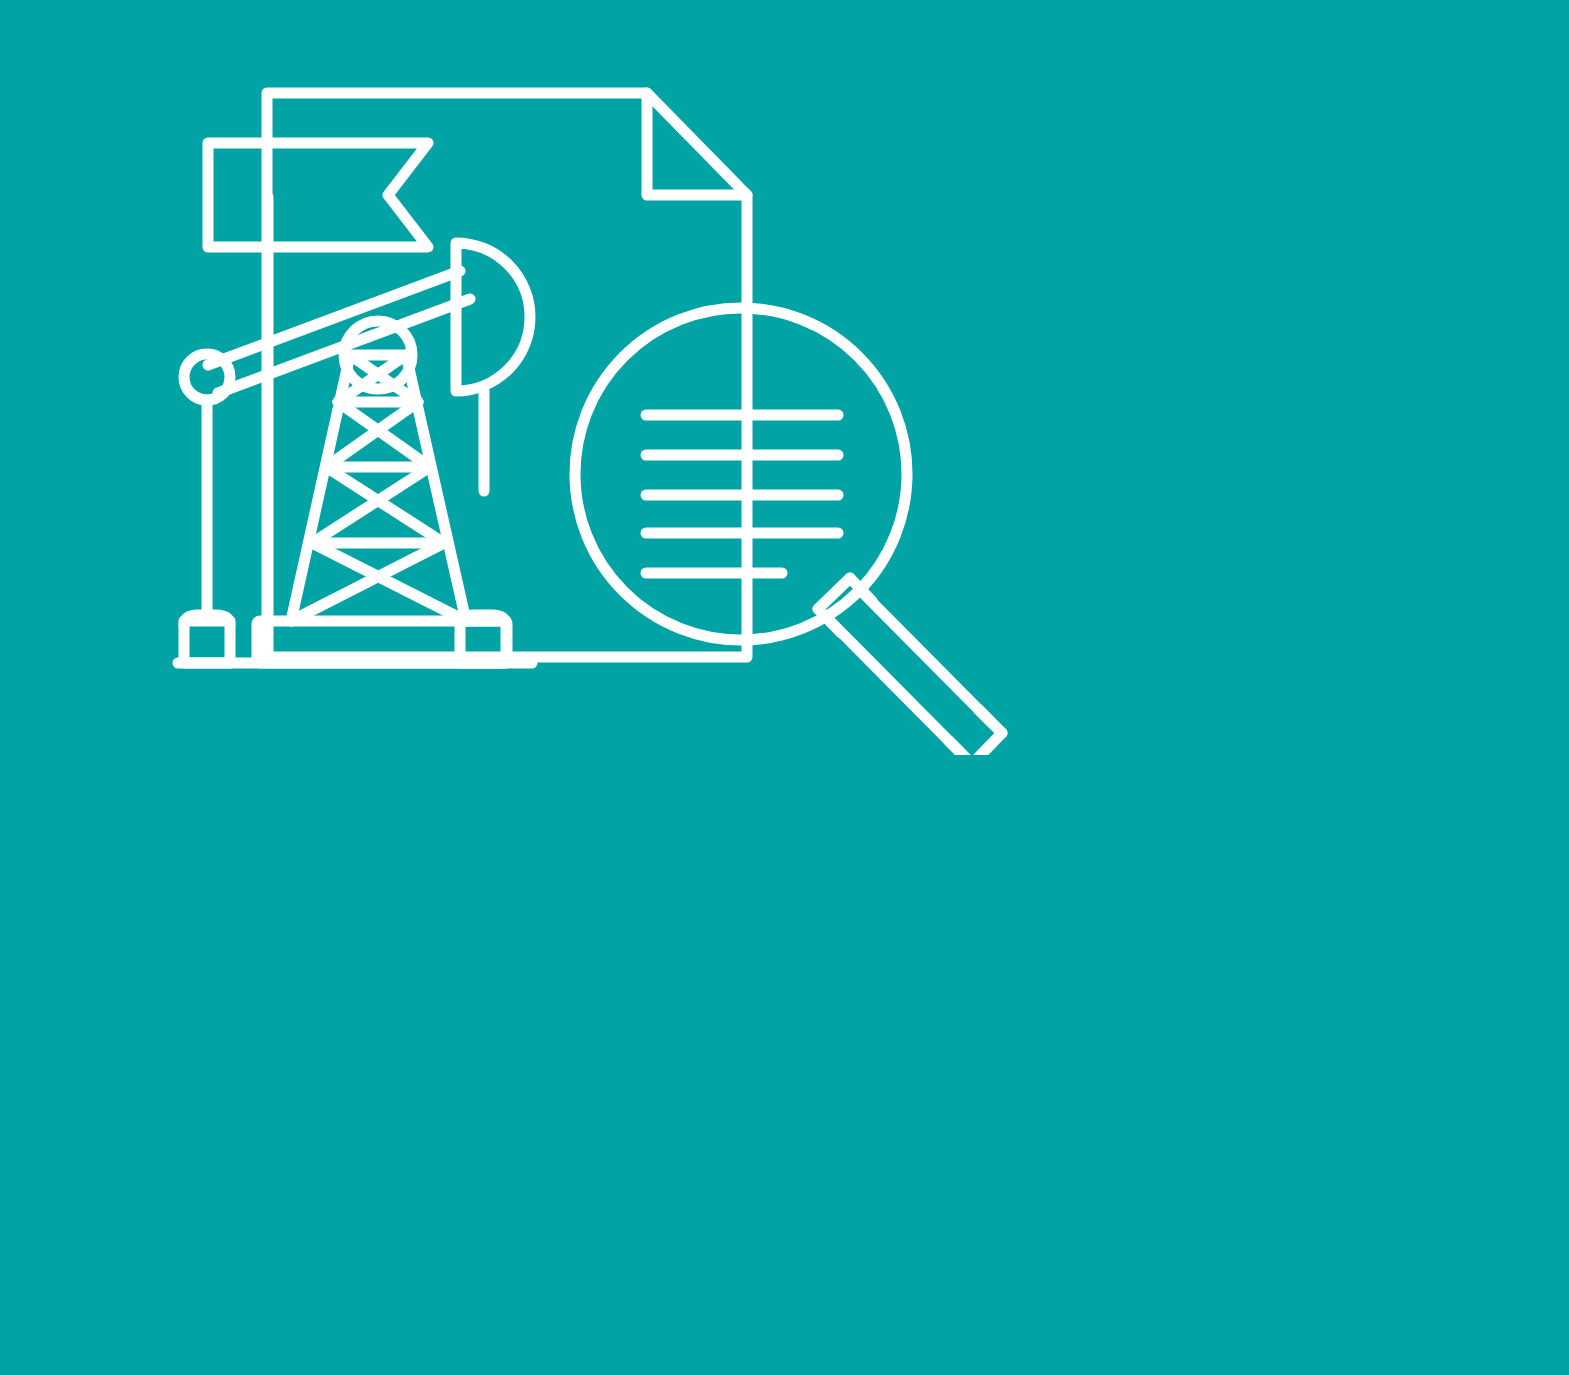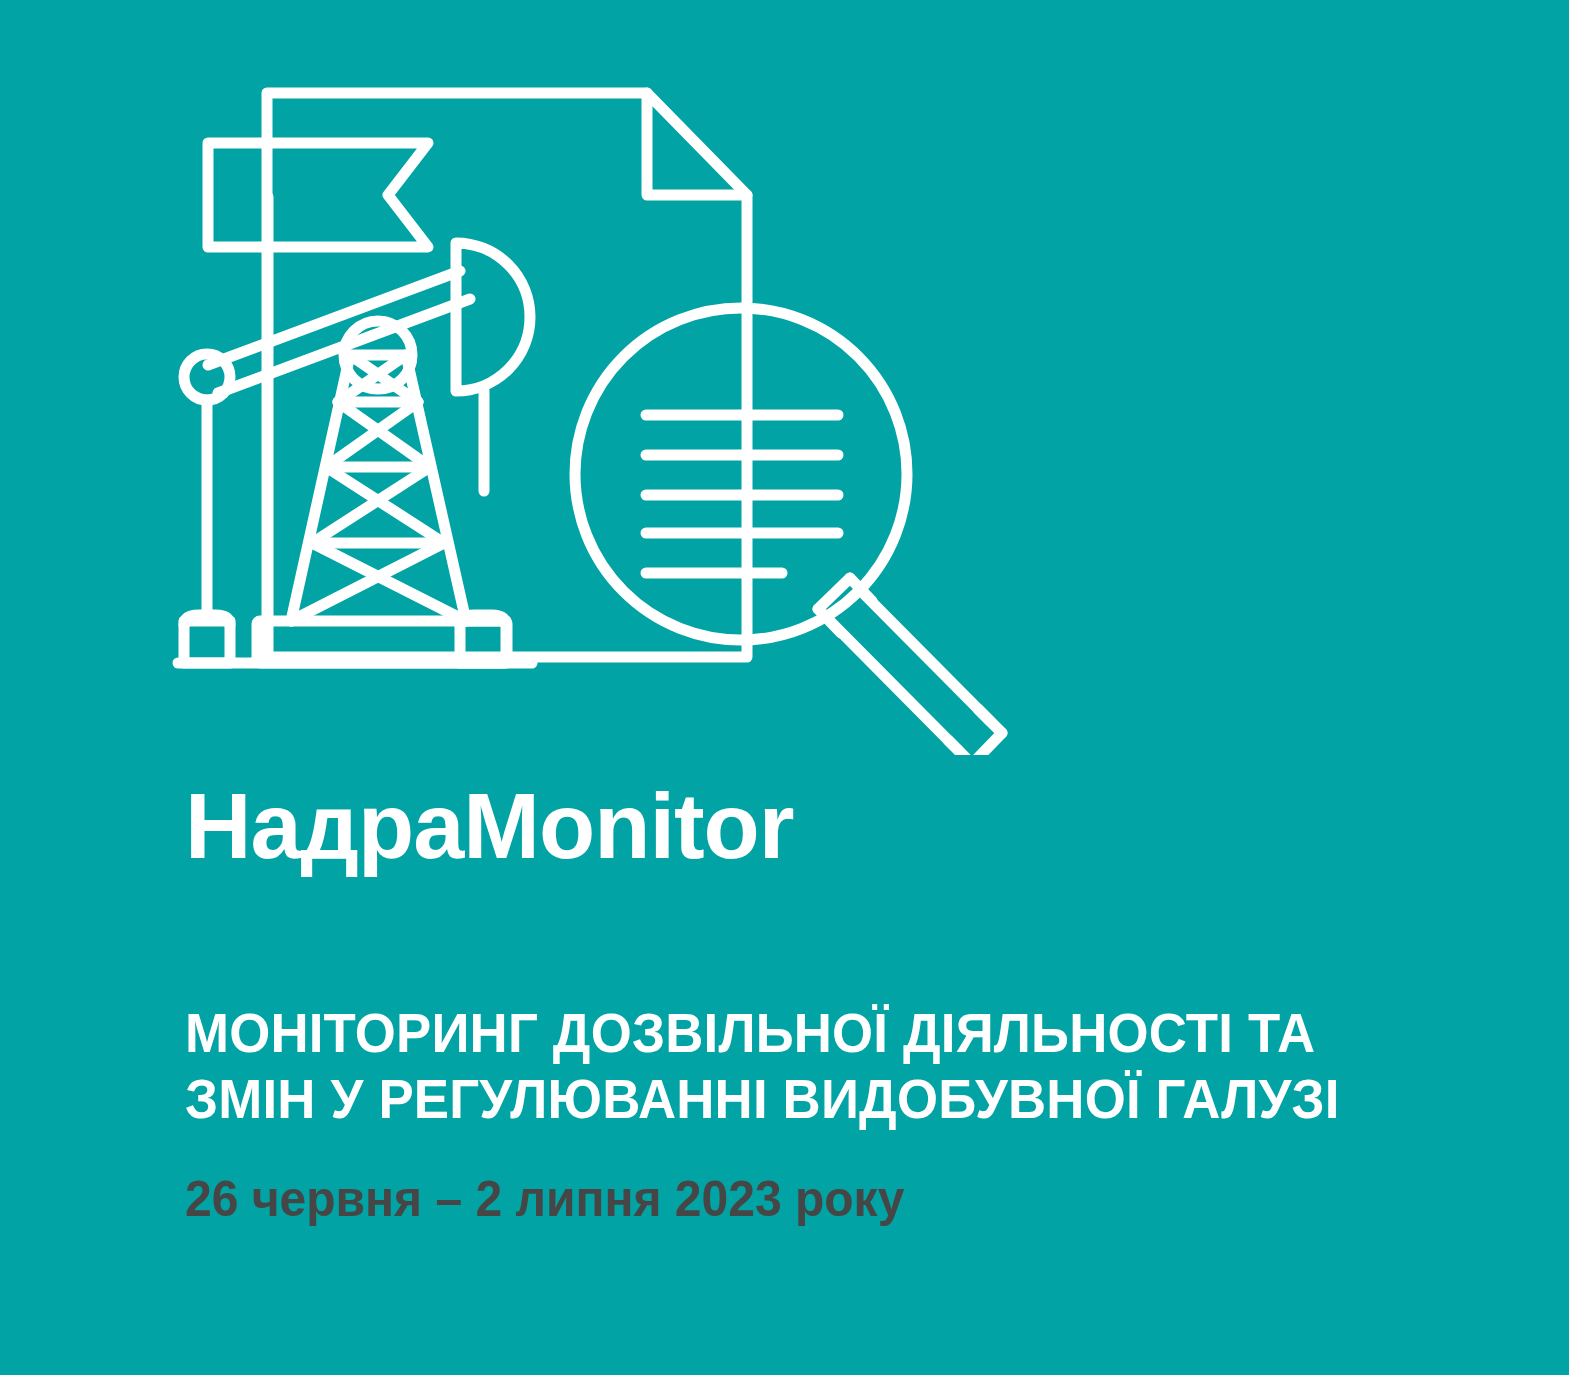--- a/index.html
+++ b/index.html
@@ -156,26 +156,14 @@
         <path d="M658 554 L681 578"></path>
         <path d="M690 523 L658 554"></path>
         <path d="M818 654 L842 678"></path>
         <path d="M788 685 L812 709"></path>
         <path d="M842 678 L812 709"></path>
       </g>
 
     </svg>
   </div>
 
-  <div id="text-block">
-
-    <h1 id="brand-title">НадраMonitor</h1>
-
-    <h2 id="headline">
-      <span class="line">МОНІТОРИНГ ДОЗВІЛЬНОЇ ДІЯЛЬНОСТІ ТА</span>
-      <span class="line">ЗМІН У РЕГУЛЮВАННІ ВИДОБУВНОЇ ГАЛУЗІ</span>
-    </h2>
-
-    <p id="date-range">26 червня – 2 липня 2023 року</p>
-
-  </div>
 
 </div>
 
 </body></html>

